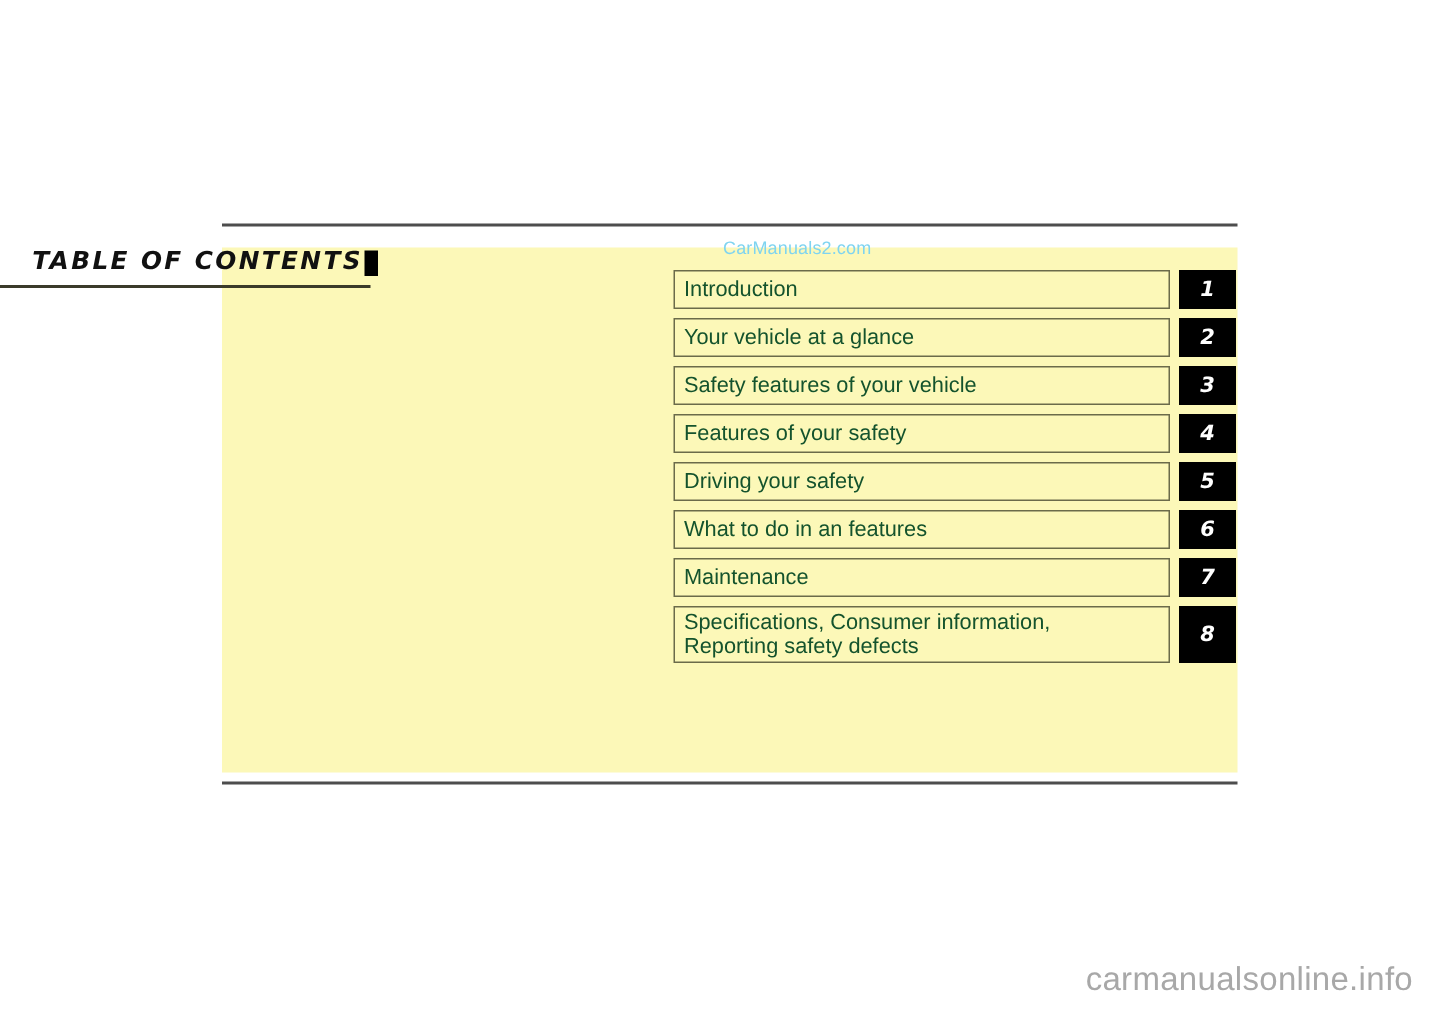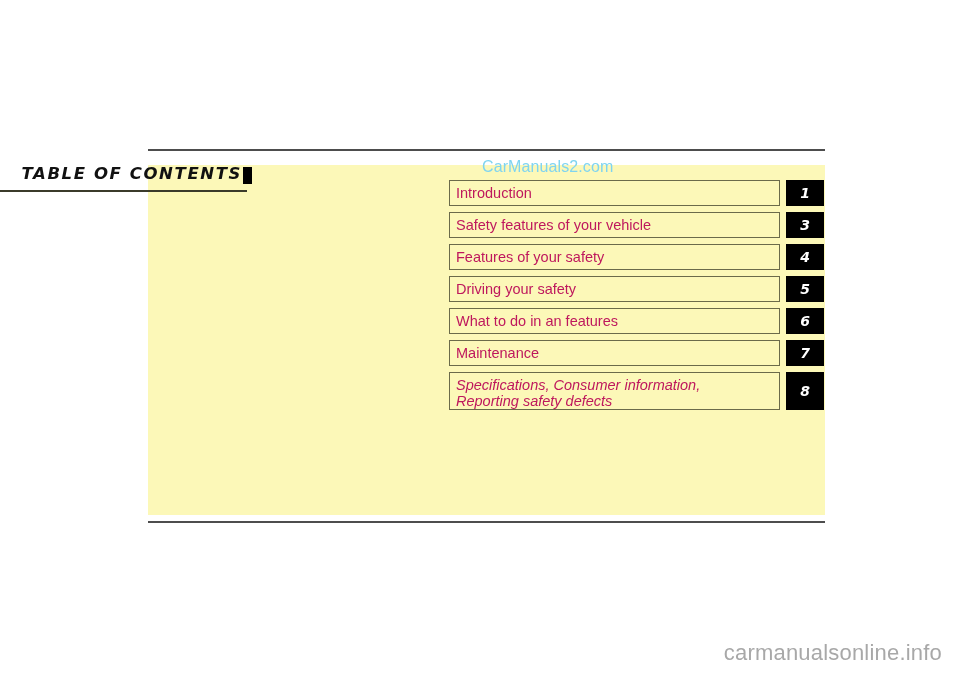--- a/index.html
+++ b/index.html
@@ -73,21 +73,21 @@
     height: 0;
     border-top: 2px solid #3b3b2a;
   }
 
   
   .watermark-top {
     position: absolute;
     left: 482px;
     top: 158px;
     font-family: "Liberation Sans", sans-serif;
-    font-size: 16px;
+    font-size: 12px;
     color: #7fd4f0;
     letter-spacing: 0.1px;
     white-space: nowrap;
   }
 
   
   .toc-list {
     position: absolute;
     left: 449px;
     top: 180px;
@@ -109,25 +109,25 @@
     box-sizing: border-box;
     border: 1px solid #6b6b4a;
     background: #fcf8b8;
     display: flex;
     align-items: center;
     padding-left: 6px;
   }
   .toc-entry-label {
     font-family: "Liberation Sans", sans-serif;
     font-size: 14.5px;
-    color: #be185d;
+    color: #14532d;
     line-height: 16px;
     white-space: pre-line;
   }
-  .toc-row.tall .toc-entry { align-items: flex-end; font-style: italic; }
+  .toc-row.tall .toc-entry { align-items: center; }
 
   .toc-badge {
     position: absolute;
     left: 337px;
     top: 0;
     width: 38px;
     height: 100%;
     background: #000000;
     display: flex;
     align-items: center;
@@ -177,20 +177,28 @@
     <div class="toc-row">
       <div class="toc-entry">
         <span class="toc-entry-label">Introduction</span>
       </div>
       <div class="toc-badge">
         <span class="toc-badge-label">1</span>
       </div>
     </div>
     <div class="toc-row">
       <div class="toc-entry">
+        <span class="toc-entry-label">Your vehicle at a glance</span>
+      </div>
+      <div class="toc-badge">
+        <span class="toc-badge-label">2</span>
+      </div>
+    </div>
+    <div class="toc-row">
+      <div class="toc-entry">
         <span class="toc-entry-label">Safety features of your vehicle</span>
       </div>
       <div class="toc-badge">
         <span class="toc-badge-label">3</span>
       </div>
     </div>
     <div class="toc-row">
       <div class="toc-entry">
         <span class="toc-entry-label">Features of your safety</span>
       </div>

